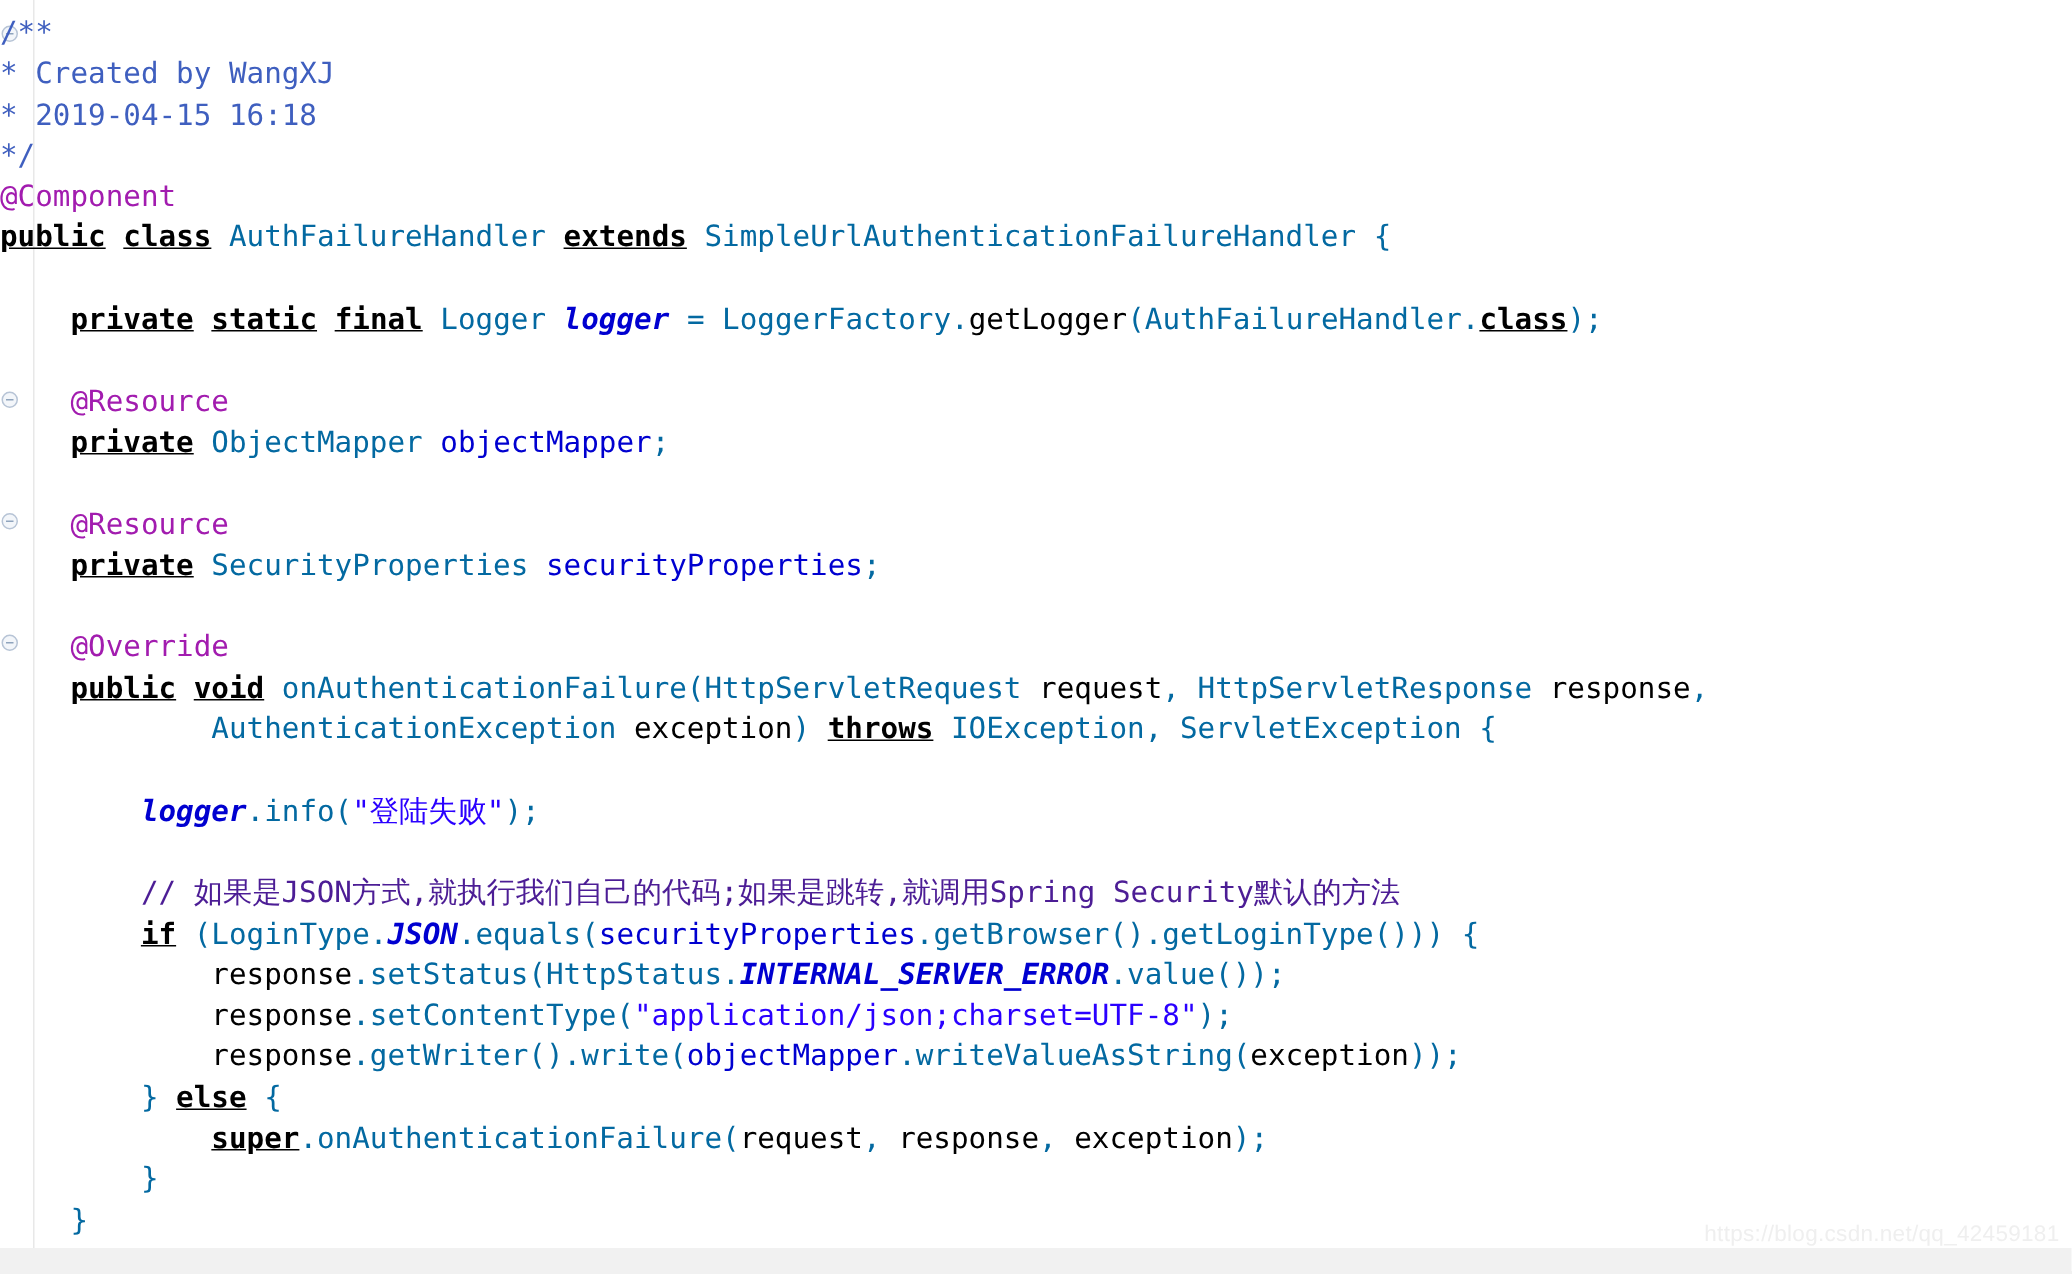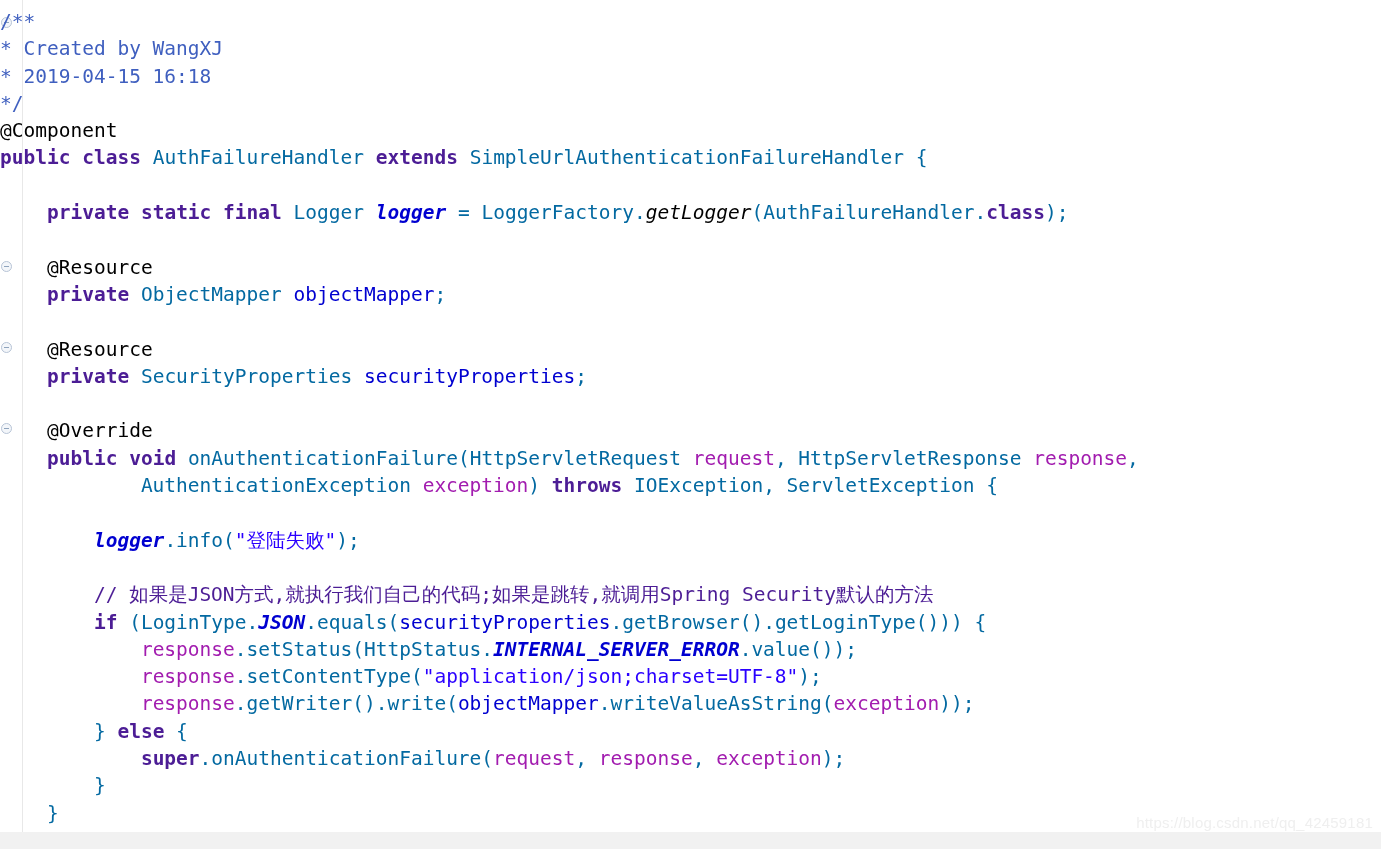--- a/index.html
+++ b/index.html
@@ -72,28 +72,28 @@
     color: #000000;
     letter-spacing: 0px;
   }
   .line {
     height: 27.3px;
     white-space: pre;
   }
 
   
   .c-plain      { color: #0369a1; }
-  .c-keyword    { color: #4c1d95; font-weight: bold; }
+  .c-keyword    { color: #000000; font-weight: bold; text-decoration: underline; }
   .c-comment    { color: #3f5fbf; }          
   .c-linecmt    { color: #4c1d95; }          
-  .c-annotation { color: #000000; }
+  .c-annotation { color: #a21caf; }
   .c-field      { color: #0000d0; }
   .c-staticfld-b{ color: #0000d0; font-weight: bold; font-style: italic; }
-  .c-staticmeth { color: #000000; font-style: italic; }
-  .c-param      { color: #a21caf; }
+  .c-staticmeth { color: #000000; }
+  .c-param      { color: #000000; }
   .c-string     { color: #2a00ff; }
 
   
   #watermark {
     position: absolute;
     right: 8px;
     bottom: 18px;
     font-family: "Liberation Sans", sans-serif;
     font-size: 15px;
     color: #efefef;

